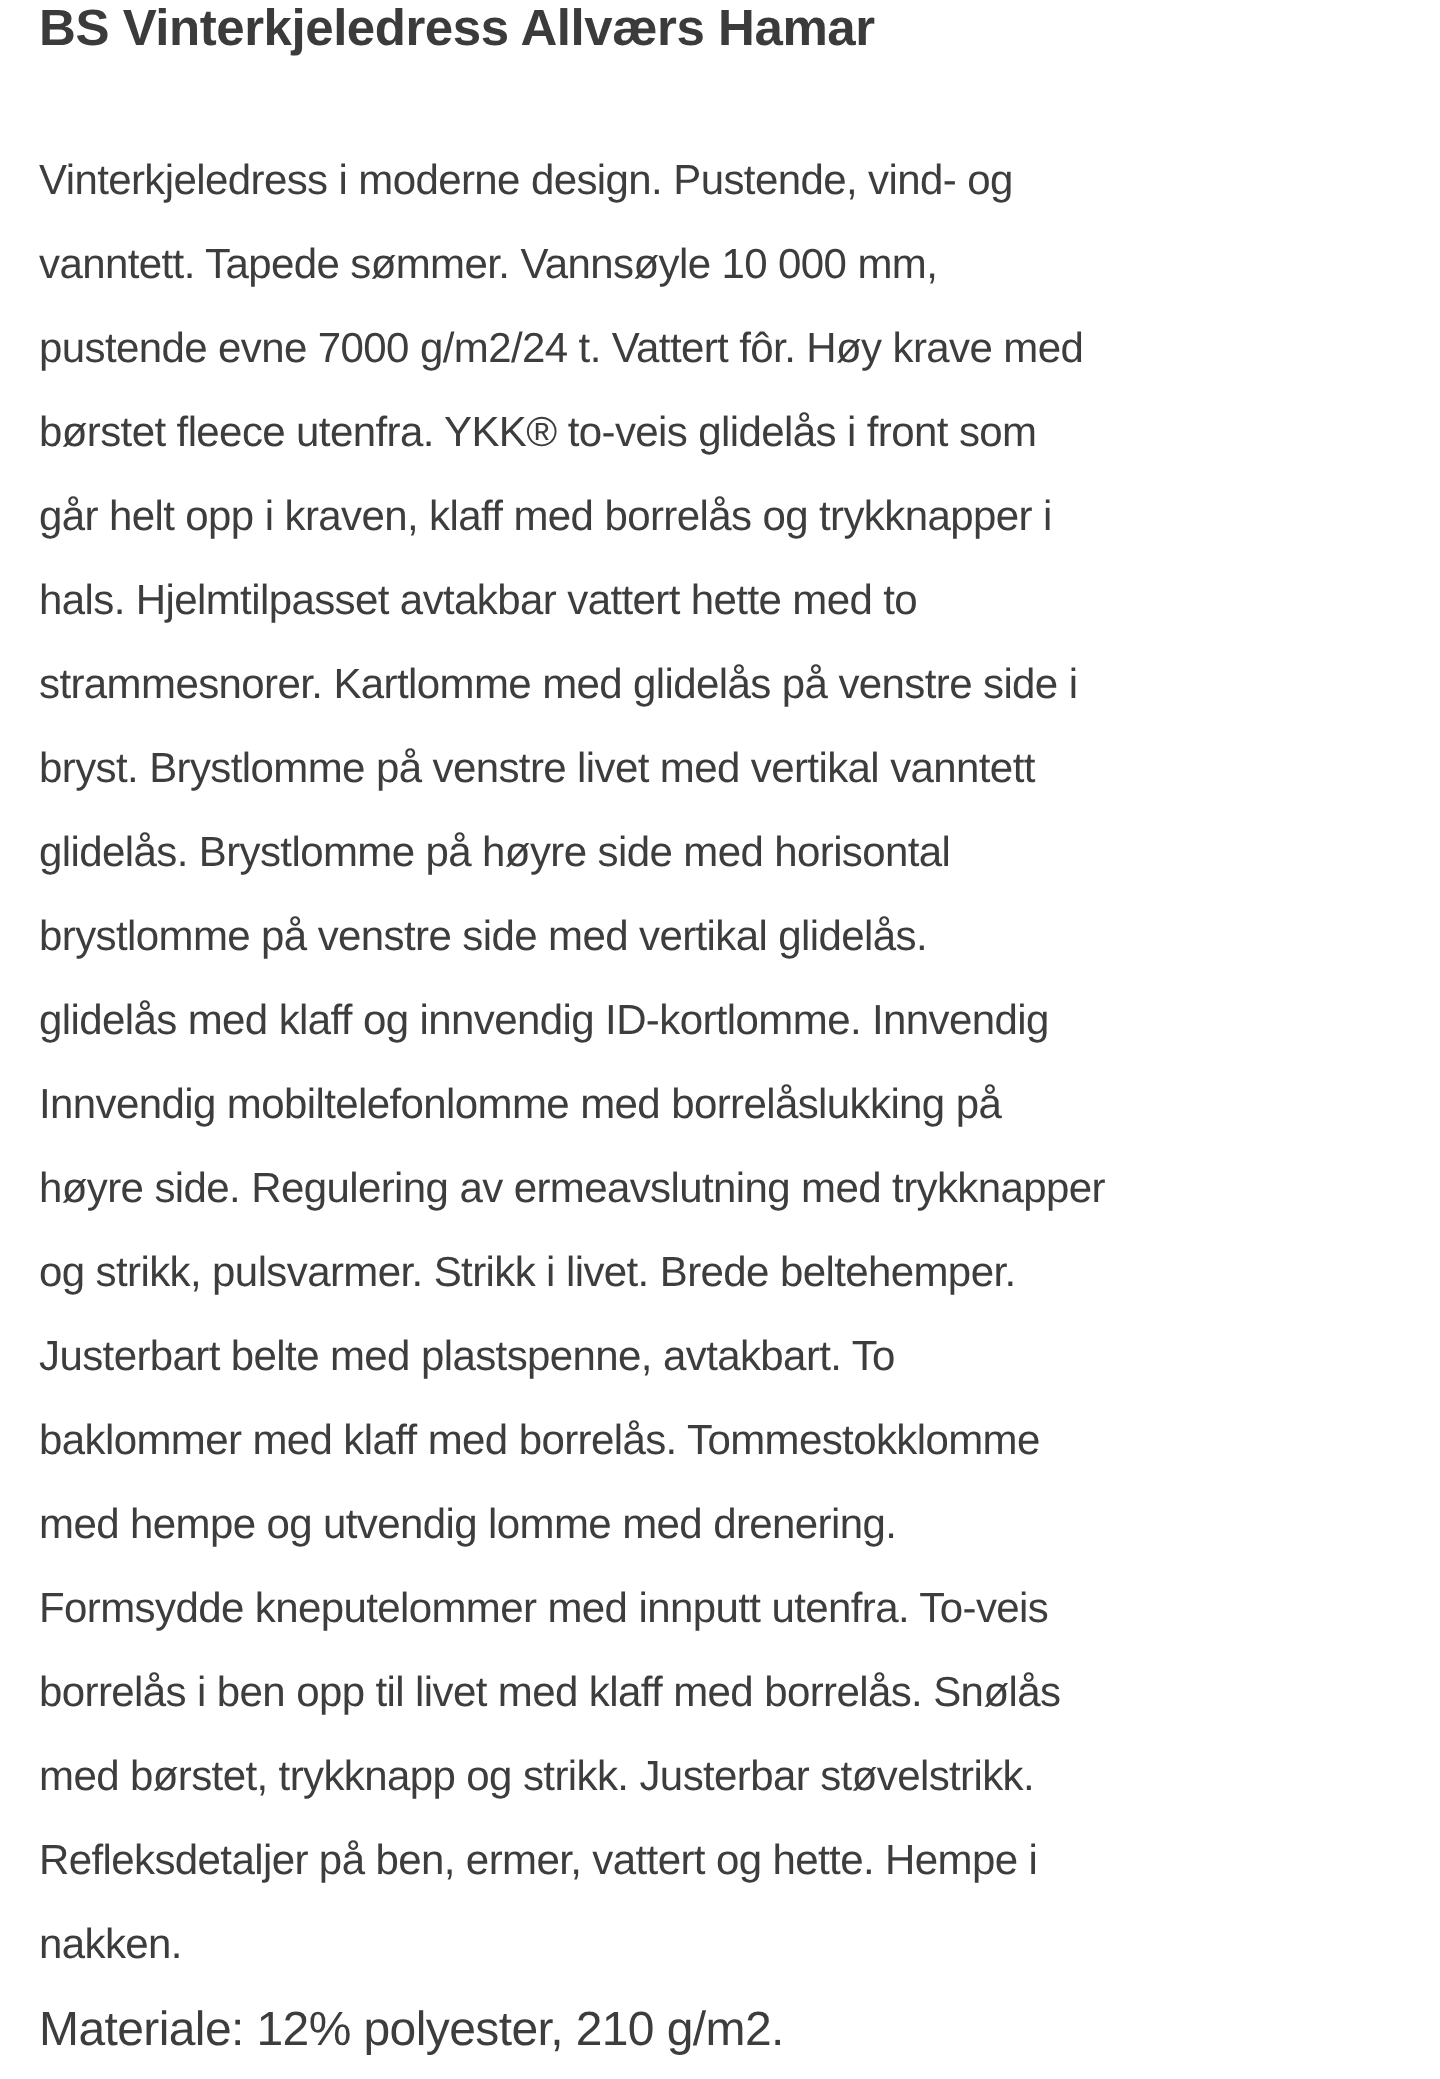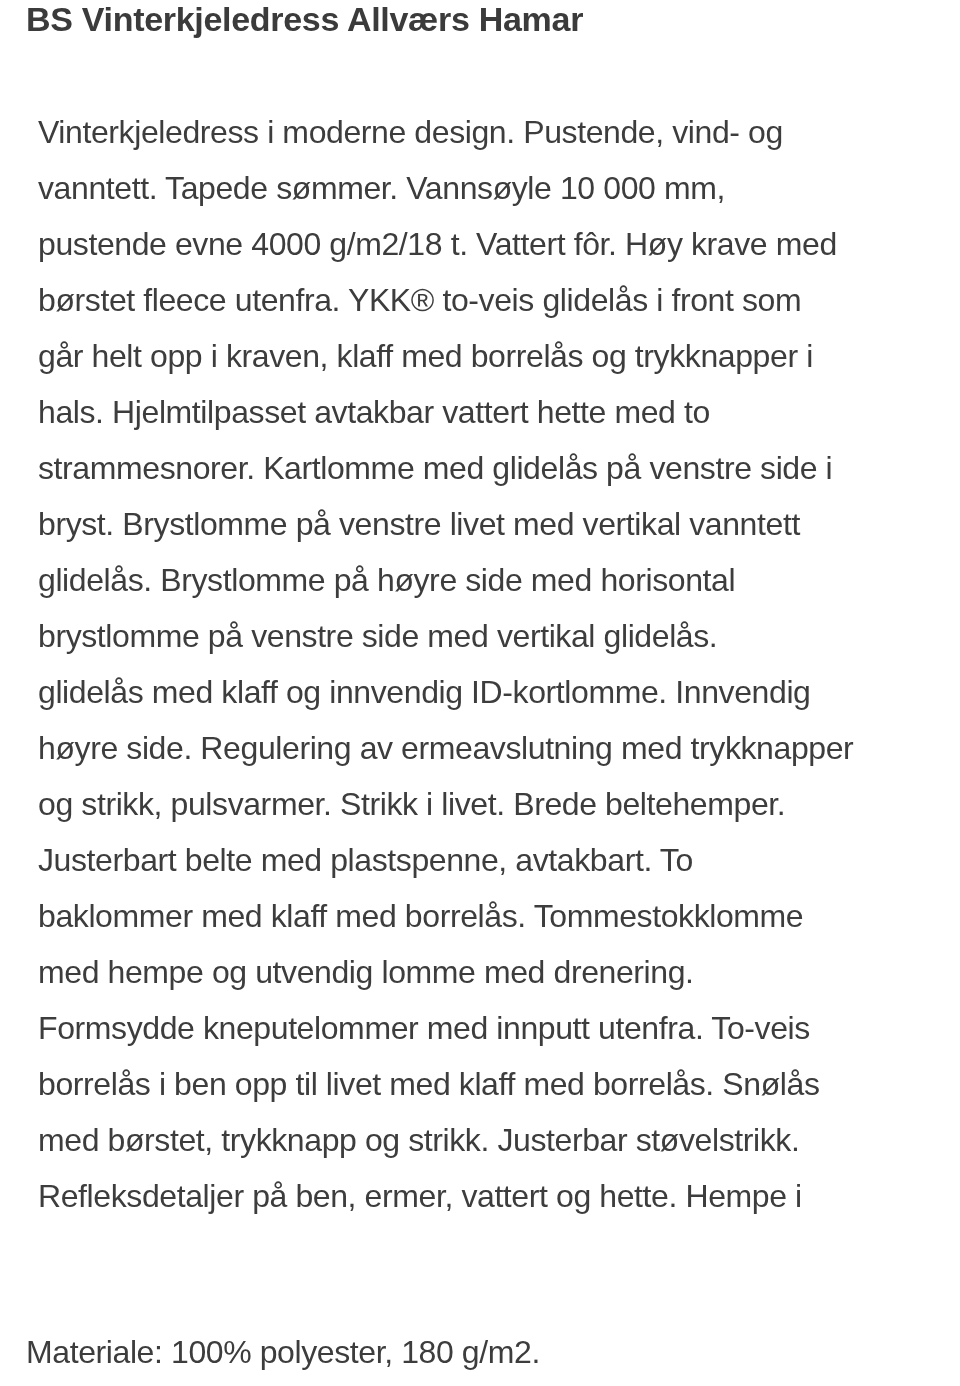--- a/index.html
+++ b/index.html
@@ -24,22 +24,22 @@
       font-weight: bold;
       line-height: 46px;
       letter-spacing: -0.3px;
       color: #3b3b3b;
       white-space: nowrap;
     }
     .description {
       position: absolute;
       left: 26px;
       top: 92px;
-      margin: 12px;
-      font-size: 32px;
+      margin: 0;
+      font-size: 28px;
       line-height: 56px;
       letter-spacing: -0.4px;
       color: #3d3d3d;
     }
     .description .line {
       display: block;
       white-space: nowrap;
       height: 56px;
     }
     .material {
@@ -55,33 +55,35 @@
     }
   </style>
 </head>
 <body>
 
 <h1 class="product-title">BS Vinterkjeledress Allværs Hamar</h1>
 
 <div class="description">
   <span class="line">Vinterkjeledress i moderne design. Pustende, vind- og</span>
   <span class="line">vanntett. Tapede sømmer. Vannsøyle 10 000 mm,</span>
-  <span class="line">pustende evne 4000 g/m2/18 t. Vattert fôr. Høy krave med</span>
+  <span class="line">pustende evne 7000 g/m2/24 t. Vattert fôr. Høy krave med</span>
   <span class="line">børstet fleece utenfra. YKK® to-veis glidelås i front som</span>
   <span class="line">går helt opp i kraven, klaff med borrelås og trykknapper i</span>
   <span class="line">hals. Hjelmtilpasset avtakbar vattert hette med to</span>
   <span class="line">strammesnorer. Kartlomme med glidelås på venstre side i</span>
   <span class="line">bryst. Brystlomme på venstre livet med vertikal vanntett</span>
   <span class="line">glidelås. Brystlomme på høyre side med horisontal</span>
   <span class="line">brystlomme på venstre side med vertikal glidelås.</span>
   <span class="line">glidelås med klaff og innvendig ID-kortlomme. Innvendig</span>
+  <span class="line">Innvendig mobiltelefonlomme med borrelåslukking på</span>
   <span class="line">høyre side. Regulering av ermeavslutning med trykknapper</span>
   <span class="line">og strikk, pulsvarmer. Strikk i livet. Brede beltehemper.</span>
   <span class="line">Justerbart belte med plastspenne, avtakbart. To</span>
   <span class="line">baklommer med klaff med borrelås. Tommestokklomme</span>
   <span class="line">med hempe og utvendig lomme med drenering.</span>
   <span class="line">Formsydde kneputelommer med innputt utenfra. To-veis</span>
   <span class="line">borrelås i ben opp til livet med klaff med borrelås. Snølås</span>
   <span class="line">med børstet, trykknapp og strikk. Justerbar støvelstrikk.</span>
   <span class="line">Refleksdetaljer på ben, ermer, vattert og hette. Hempe i</span>
+  <span class="line">nakken.</span>
 </div>
 
-<p class="material">Materiale: 100% polyester, 180 g/m2.</p>
+<p class="material">Materiale: 12% polyester, 210 g/m2.</p>
 
 </body></html>

